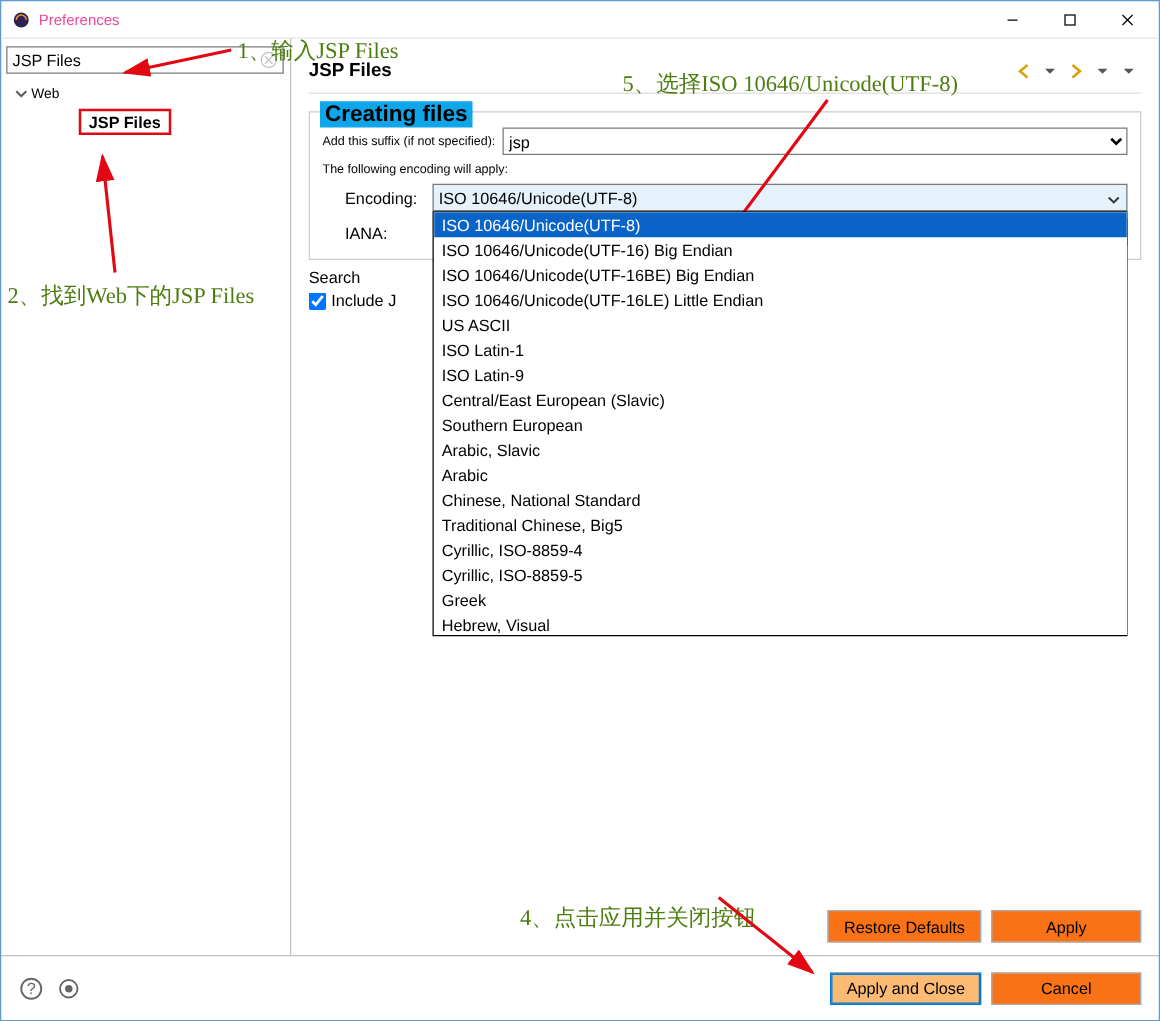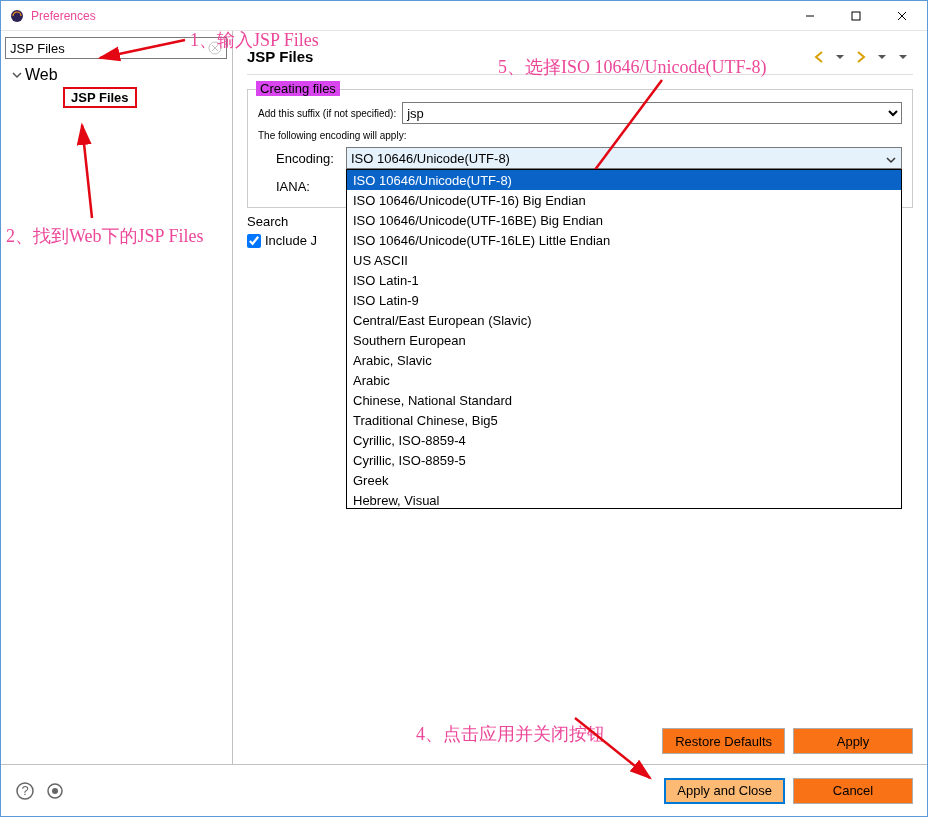--- a/index.html
+++ b/index.html
@@ -11,29 +11,29 @@
   .winbtns { display: flex; height: 100%; }
   .winbtn { width: 46px; display: flex; align-items: center; justify-content: center; }
   .content { flex: 1; display: flex; min-height: 0; }
   .sidebar { width: 232px; border-right: 1px solid #c0c0c0; padding: 6px 4px; position: relative; display: flex; flex-direction: column; }
   .search-wrap { position: relative; }
   .search { width: 222px; height: 22px; border: 1px solid #7a7a7a; padding: 2px 20px 2px 4px; font-size: 13px; }
   .clear-icon { position: absolute; right: 6px; top: 4px; width: 14px; height: 14px; opacity: .5; }
   .tree { margin-top: 6px; }
   .tree-row { display: flex; align-items: center; height: 20px; padding-left: 6px; }
   .expand { width: 12px; height: 12px; margin-right: 2px; }
-  .tree-label { font-size: 16px; }
+  .tree-label { font-size: 11px; }
   .tree-child { margin-left: 30px; padding: 1px 6px; border: 2px solid #e30613; font-weight: 700; display: inline-block; }
   .main { flex: 1; display: flex; flex-direction: column; padding: 8px 14px 0 14px; min-width: 0; }
   .main-header { display: flex; align-items: center; height: 36px; border-bottom: 1px solid #ddd; }
   .main-title { font-size: 15px; font-weight: 700; flex: 1; }
   .nav-icons { display: flex; gap: 1px; align-items: center; }
   .nav-i { width: 20px; height: 20px; display: flex; align-items: center; justify-content: center; }
   .group { border: 1px solid #ccc; margin-top: 14px; padding: 12px 10px 10px 10px; position: relative; }
-  .group-title { position: absolute; top: -9px; left: 8px; background: #d946ef; padding: 0 4px; font-size: 13px; }
+  .group-title { position: absolute; top: -9px; left: 8px; background: #0ea5e9; padding: 0 4px; font-size: 18px; font-weight: bold; }
   .row { display: flex; align-items: center; margin-bottom: 6px; }
   .row-label { font-size: 10px; }
   .suffix-select { flex: 1; height: 22px; border: 1px solid #7a7a7a; margin-left: 6px; background: #fff; }
   .indent { padding-left: 18px; }
   .enc-label { width: 70px; }
   .enc-select-wrap { flex: 1; position: relative; }
   .enc-select { width: 100%; height: 22px; border: 1px solid #7a7a7a; background: #e5f1fb; padding: 2px 18px 2px 4px; display: flex; align-items: center; }
   .enc-select .caret { position: absolute; right: 6px; top: 6px; }
   .dropdown { position: absolute; top: 22px; left: 0; right: 0; border: 1px solid #000; background: #fff; max-height: 340px; overflow-y: scroll; z-index: 50; }
   .dd-item { padding: 2px 6px; font-size: 13px; height: 20px; display: flex; align-items: center; white-space: nowrap; }
@@ -44,21 +44,21 @@
   .chk-row { display: flex; align-items: center; margin-top: 4px; gap: 4px; }
   .chk-row input { width: 14px; height: 14px; }
   .spacer { flex: 1; }
   .btn-row { display: flex; justify-content: flex-end; gap: 8px; padding: 8px 0 10px 0; }
   .btn { min-width: 120px; height: 26px; border: 1px solid #adadad; background: #f97316; padding: 0 12px; display: flex; align-items: center; justify-content: center; cursor: default; }
   .btn.highlight { border: 1px solid #0078d7; box-shadow: inset 0 0 0 1px #0078d7; background: #fdba74; }
   .footer { border-top: 1px solid #c0c0c0; height: 52px; display: flex; align-items: center; padding: 0 14px; }
   .footer-left { display: flex; gap: 10px; }
   .footer-icon { width: 20px; height: 20px; display: flex; align-items: center; justify-content: center; }
   
-  .ann { position: absolute; color: #ec4899; font-family: "宋体","SimSun",serif; font-size: 18px; pointer-events: none; white-space: nowrap; font-weight: 400; }
+  .ann { position: absolute; color: #4d7c0f; font-family: "宋体","SimSun",serif; font-size: 18px; pointer-events: none; white-space: nowrap; font-weight: 400; }
   .ann1 { left: 190px; top: 28px; }
   .ann2 { left: 6px;  top: 224px; }
   .ann3 { left: 498px; top: 55px; }
   .ann4 { left: 416px; top: 722px; }
   .overlay { position: absolute; top: 0; left: 0; pointer-events: none; }
 </style>
 </head>
 <body>
 
 <div class="window">

